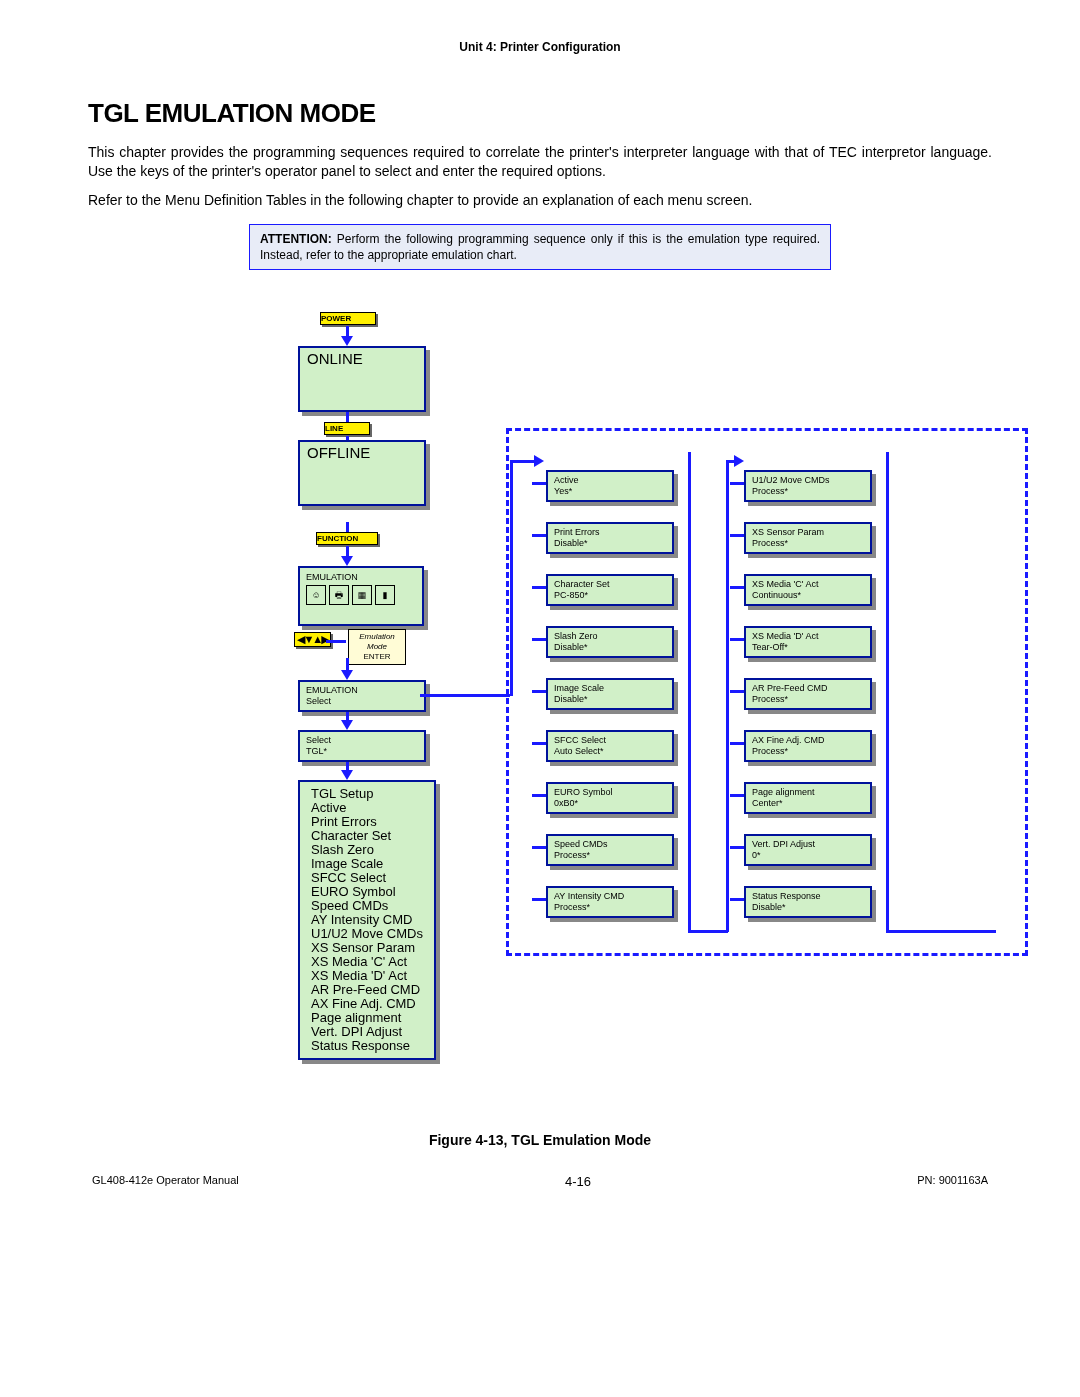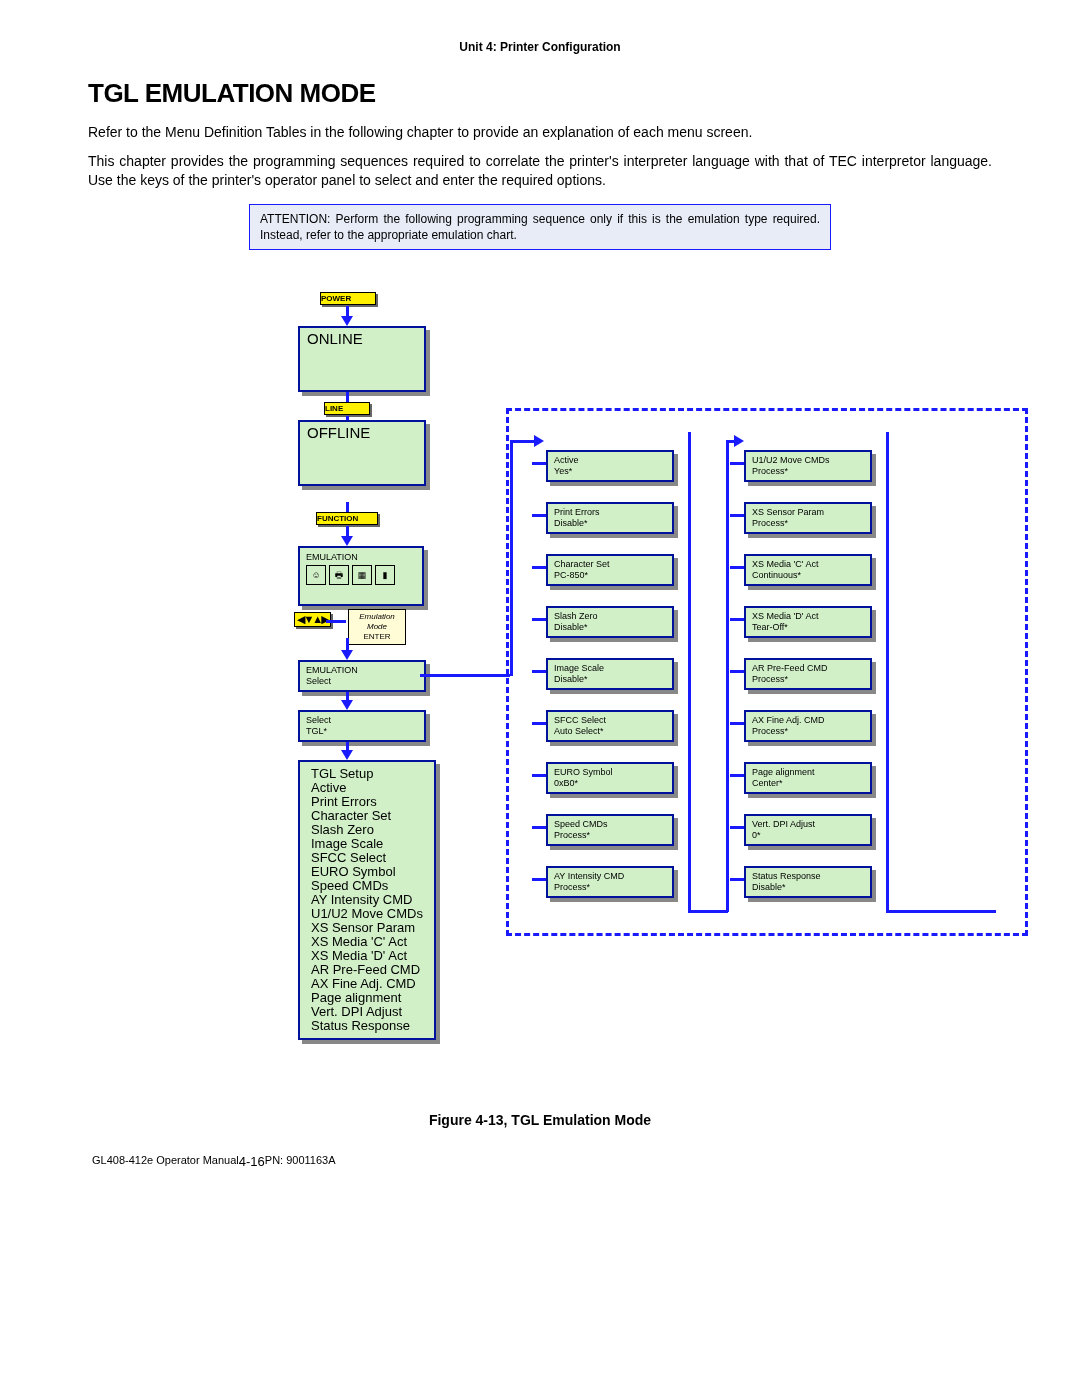--- a/index.html
+++ b/index.html
@@ -1,50 +1,50 @@
 <!DOCTYPE html>
 <html><head>
 <meta charset="utf-8">
 <style>
 body{margin:0;font-family:Arial,Helvetica,sans-serif;background:#fff;color:#000;width:1080px}
 .page{padding:40px 88px 40px 88px}
-.unit-header{text-align:center;font-weight:bold;font-size:12px;margin-bottom:24px}
+.unit-header{text-align:center;font-weight:bold;font-size:12px;margin-bottom:44px}
 .title{font-size:26px;font-weight:bold;letter-spacing:-0.5px;margin-bottom:14px}
 .para{font-size:14px;line-height:1.35;margin-bottom:10px;text-align:justify}
 .notice-wrap{display:flex;justify-content:center;margin:14px 0 42px}
 .notice{width:560px;background:#e8ecf7;border:1px solid #1a1aff;padding:6px 10px;font-size:12px;line-height:1.35;text-align:justify}
-.notice b{font-weight:normal}
+.notice b{font-weight:bold}
 .diagram{position:relative;width:904px;height:790px;margin:0 auto 0 120px}
 .menu-box{position:absolute;background:#d1f0c8;border:2px solid #00129b;box-shadow:4px 4px 0 #888}
 .menu-box.small{width:150px;padding:5px 7px;font-size:15px;line-height:12px}
 .menu-box.tiny{width:112px;padding:3px 6px;font-size:9px;line-height:11px}
 .menu-box.list{width:150px;padding:5px 11px;font-size:13px;line-height:14px}
 .btn-label{position:absolute;background:#fff000;border:1px solid #000;box-shadow:2px 2px 0 #666;font-size:8px;font-weight:bold;text-align:left;padding:1px 0}
 .arrow-line-v{position:absolute;width:0;border-left:3px solid #1a1aff}
 .arrow-line-h{position:absolute;height:0;border-top:3px solid #1a1aff}
 .arrow-head-down{position:absolute;width:0;height:0;border-left:6px solid transparent;border-right:6px solid transparent;border-top:10px solid #1a1aff}
 .arrow-head-right{position:absolute;width:0;height:0;border-top:6px solid transparent;border-bottom:6px solid transparent;border-left:10px solid #1a1aff}
 .dashed-box{position:absolute;border:3px dashed #1a1aff}
 .emu-note{position:absolute;background:#fffcd6;border:1px solid #000;font-size:8px;font-style:italic;text-align:center;padding:2px 3px;line-height:10px}
 .enter-lbl{font-style:normal;font-weight:normal}
 .nav-btns{position:absolute;background:#fff000;border:1px solid #000;font-size:11px;letter-spacing:-2px;padding:0 2px;box-shadow:2px 2px 0 #666}
 .fig-caption{text-align:center;font-weight:bold;font-size:14px;margin-top:30px}
-.footer{display:flex;justify-content:flex-start;font-size:11px;margin-top:26px;padding:0 4px}
+.footer{display:flex;justify-content:space-between;font-size:11px;margin-top:26px;padding:0 4px}
 .page-num{font-weight:normal;font-size:13px}
 .emu-icons{display:flex;gap:3px;margin-top:3px;flex-wrap:wrap}
 .emu-icons span{display:inline-block;width:18px;height:18px;border:1px solid #000;font-size:9px;text-align:center;line-height:18px;background:#d1f0c8}
 </style>
 </head>
 <body>
 
 <div class="page">
   <div class="unit-header">Unit 4: Printer Configuration</div>
   <div class="title">TGL EMULATION MODE</div>
+  <div class="para">This chapter provides the programming sequences required to correlate the printer's interpreter language with that of TEC interpretor language. Use the keys of the printer's operator panel to select and enter the required options.</div>
   <div class="para">Refer to the Menu Definition Tables in the following chapter to provide an explanation of each menu screen.</div>
-  <div class="para">This chapter provides the programming sequences required to correlate the printer's interpreter language with that of TEC interpretor language. Use the keys of the printer's operator panel to select and enter the required options.</div>
   <div class="notice-wrap">
     <div class="notice">
       <b>ATTENTION:</b><span> Perform the following programming sequence only if this is the emulation type required. Instead, refer to the appropriate emulation chart.</span>
     </div>
   </div>
 
   <div class="diagram">
 
     <div class="btn-label" style="left:112px;top:0;width:54px">POWER</div>
     <div class="arrow-line-v" style="left:138px;top:14px;height:12px"></div>

